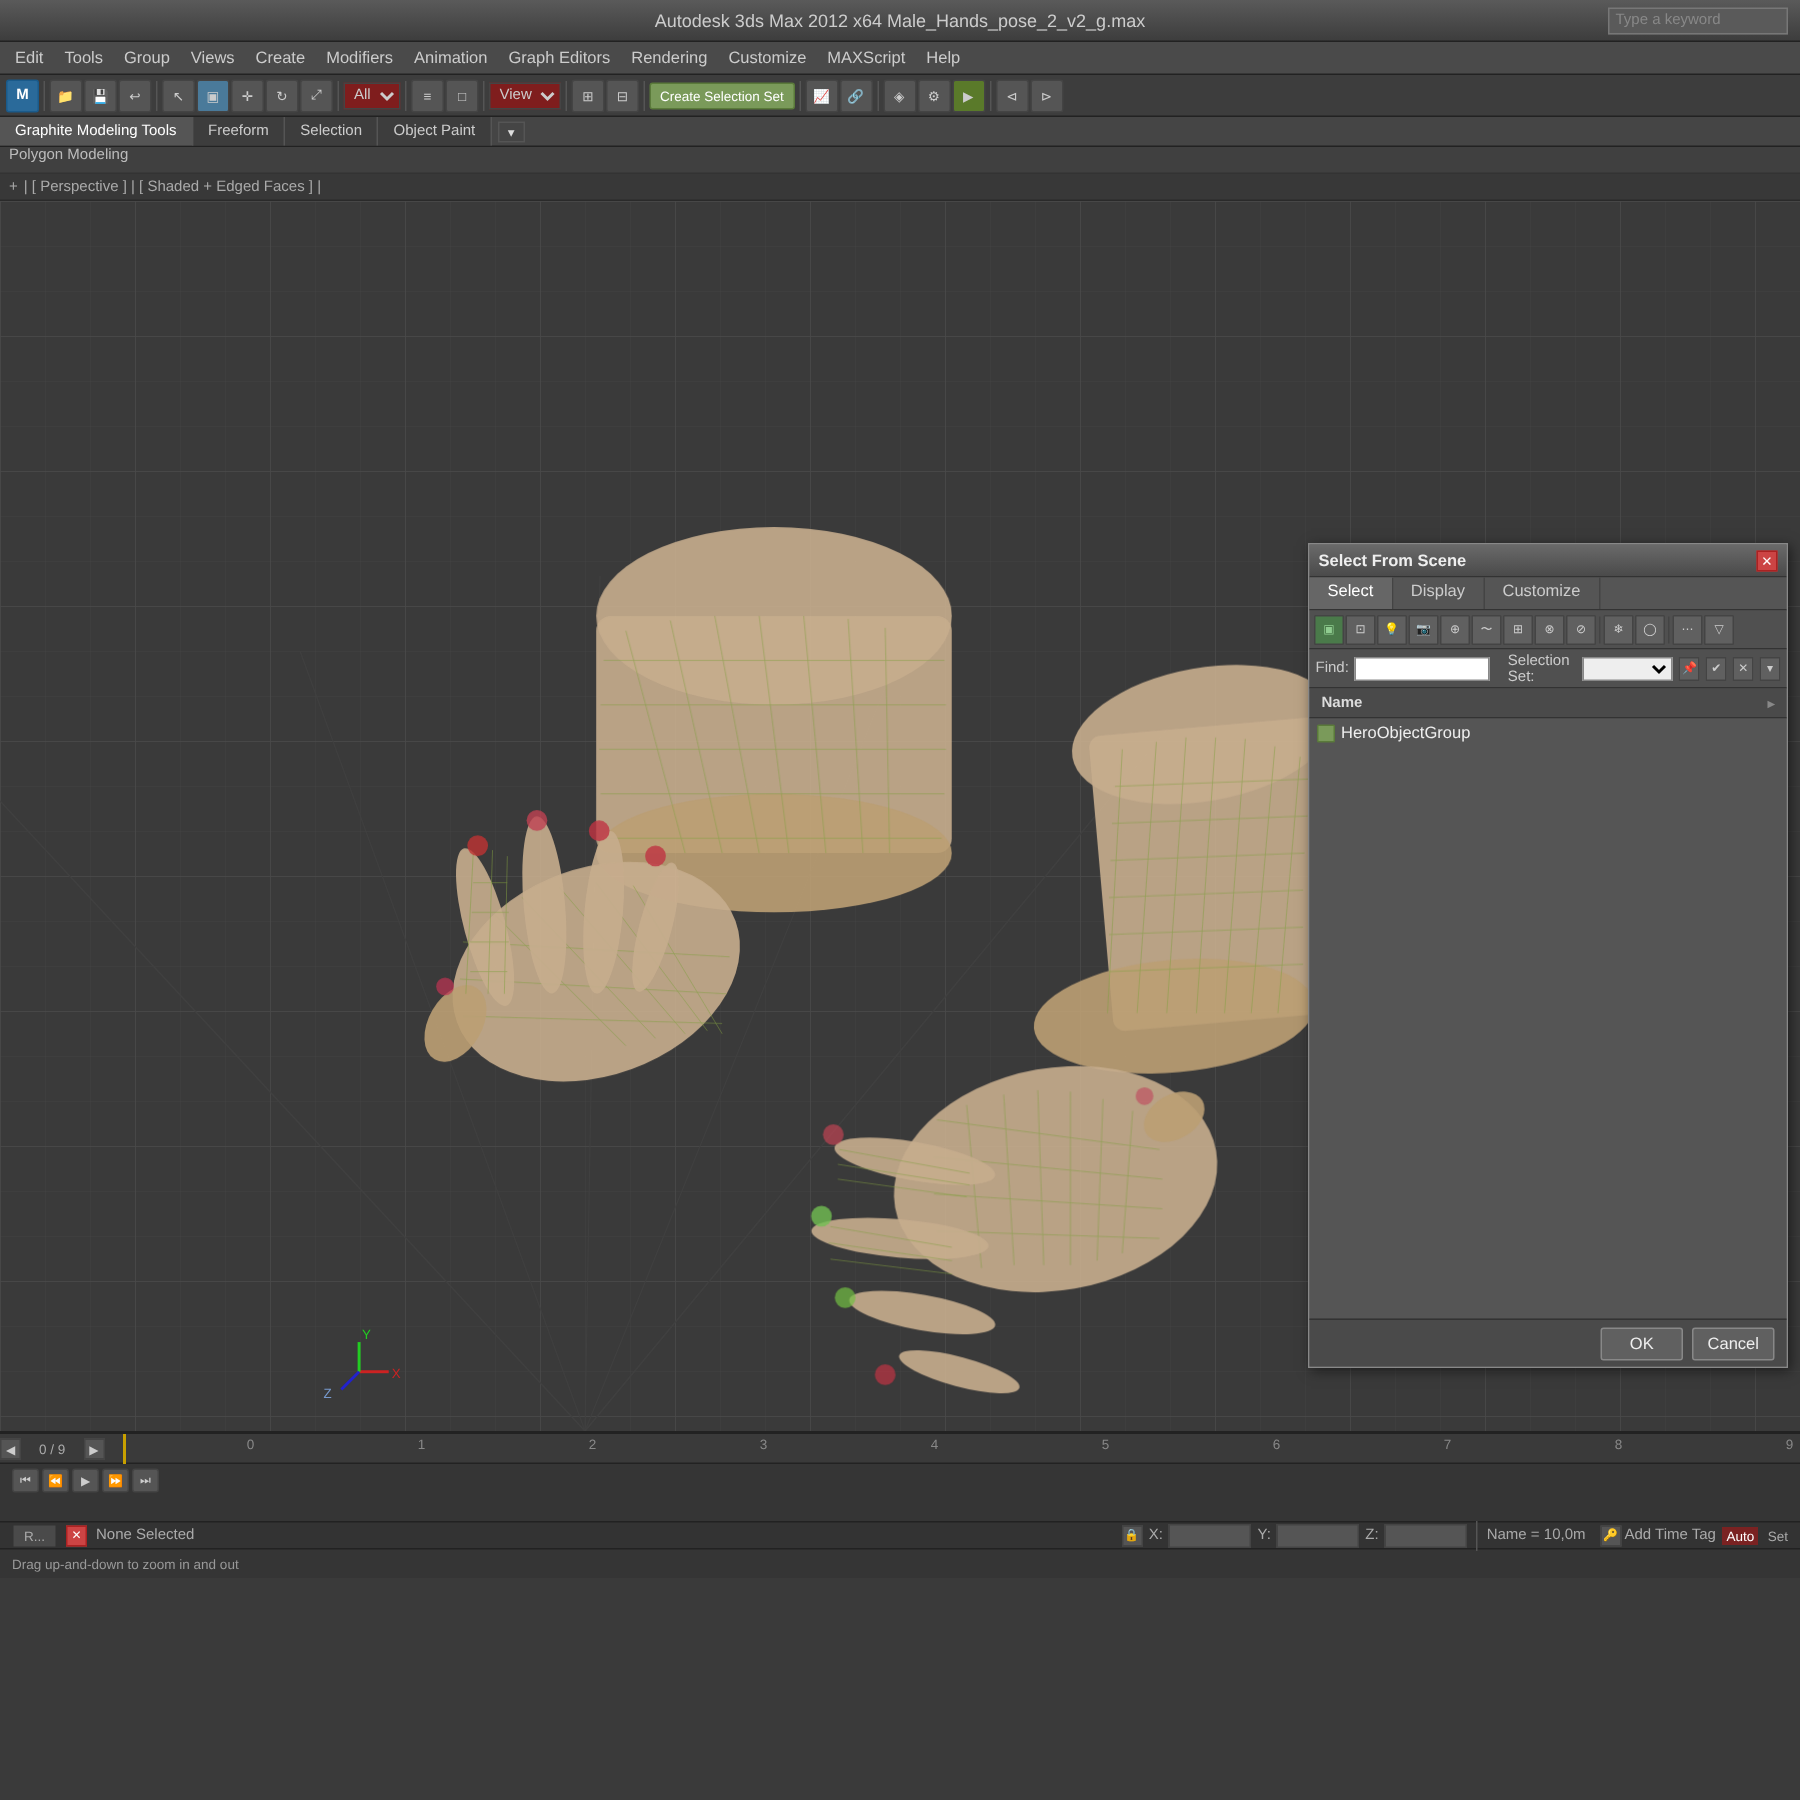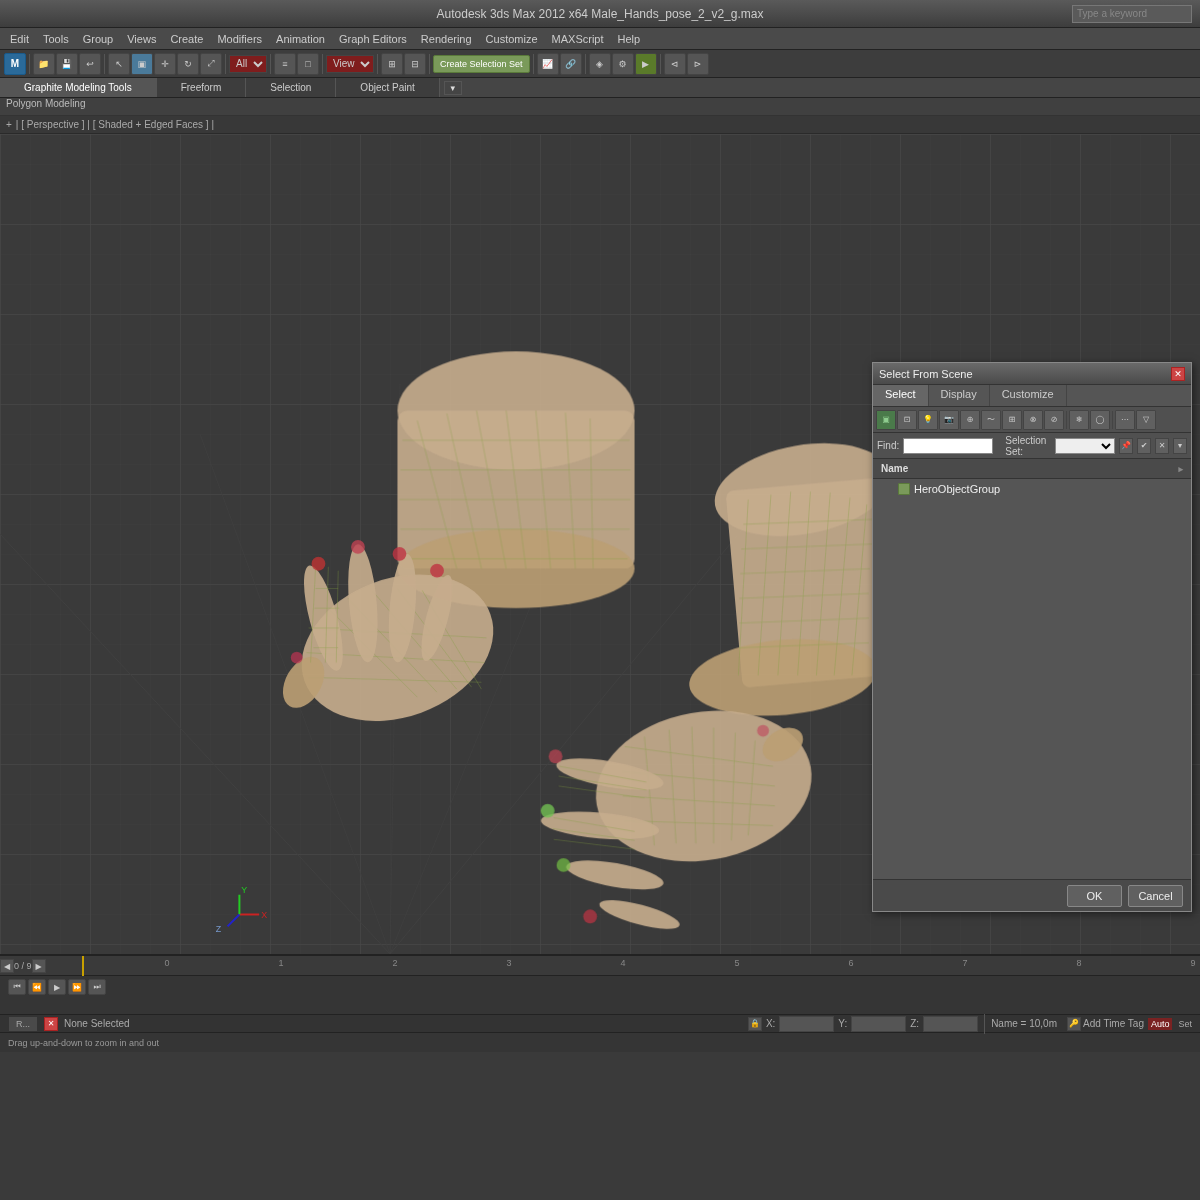--- a/index.html
+++ b/index.html
@@ -112,21 +112,21 @@
 
     
     #tab-bar {
       height: 20px;
       background: #454545;
       display: flex;
       align-items: center;
       border-bottom: 1px solid #222;
     }
     .tab-item {
-      padding: 2px 24px;
+      padding: 2px 10px;
       font-size: 10px;
       color: #ccc;
       background: #3d3d3d;
       border-right: 1px solid #555;
       cursor: pointer;
       height: 100%;
       display: flex;
       align-items: center;
     }
     .tab-item.active {
@@ -222,21 +222,21 @@
       background: linear-gradient(to bottom, #6a6a6a, #4a4a4a);
       display: flex;
       align-items: center;
       justify-content: space-between;
       padding: 0 6px;
       border-bottom: 1px solid #333;
     }
     #sfs-title span {
       font-size: 11px;
       color: #eee;
-      font-weight: normal;
+      font-weight: bold;
     }
     #sfs-close {
       width: 14px;
       height: 14px;
       background: #c44;
       border: 1px solid #a22;
       display: flex;
       align-items: center;
       justify-content: center;
       font-size: 9px;
@@ -347,21 +347,21 @@
     }
     #sfs-list {
       height: 400px;
       background: #555;
       overflow-y: auto;
     }
     .sfs-list-item {
       height: 20px;
       display: flex;
       align-items: center;
-      padding: 0 25px;
+      padding: 0 5px;
       cursor: pointer;
       font-size: 11px;
       color: #eee;
       gap: 4px;
     }
     .sfs-list-icon {
       width: 12px;
       height: 12px;
       background: #999;
       border: 1px solid #666;
@@ -780,21 +780,21 @@
         <div class="sfs-footer-btn">Cancel</div>
       </div>
     </div>
   </div>
 </div>
 
 <div id="timeline-area">
   <div id="timeline-track">
     <div id="timeline-arrows">
       <div class="tl-arrow">◀</div>
-      <span style="font-size:9px;color:#aaa;padding:0 0;">0 / 9</span>
+      <span style="font-size:9px;color:#aaa;padding:0 12px;">0 / 9</span>
       <div class="tl-arrow">▶</div>
     </div>
     <div id="timeline-numbers" style="left:80px;right:0;position:absolute;display:flex;justify-content:space-around;top:2px;">
       <span class="tl-num">0</span>
       <span class="tl-num">1</span>
       <span class="tl-num">2</span>
       <span class="tl-num">3</span>
       <span class="tl-num">4</span>
       <span class="tl-num">5</span>
       <span class="tl-num">6</span>

